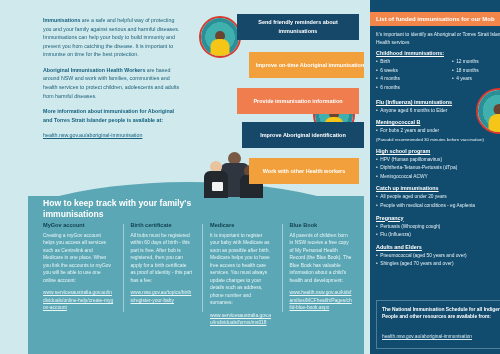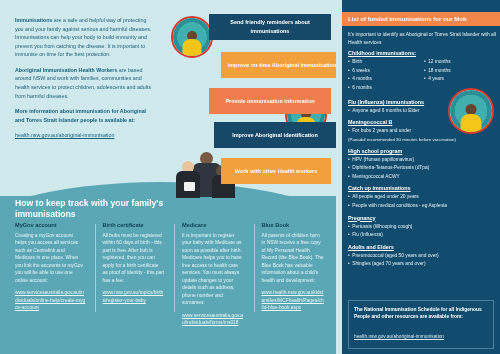--- a/index.html
+++ b/index.html
@@ -1,21 +1,21 @@
 <!DOCTYPE html>
 <html><head>
 <meta charset="utf-8">
 <style>
   html,body{margin:0;padding:0;}
   body{
     width:500px;height:354px;overflow:hidden;
     font-family:"Liberation Sans",sans-serif;
     background:#cfe9ec;position:relative;
   }
-  .poster{position:absolute;inset:0;overflow:hidden;}
+  .poster{position:absolute;inset:0;overflow:hidden;margin-left:28px;}
 
   
   .light-field{position:absolute;left:0;top:0;width:342px;height:354px;background:#cfe9ec;}
 
   
   .teal-band{
     position:absolute;left:-40px;top:182px;width:400px;height:240px;
     background:#5ba7b5;border-radius:200px 200px 0 0 / 60px 60px 0 0;
   }
   .teal-band2{

